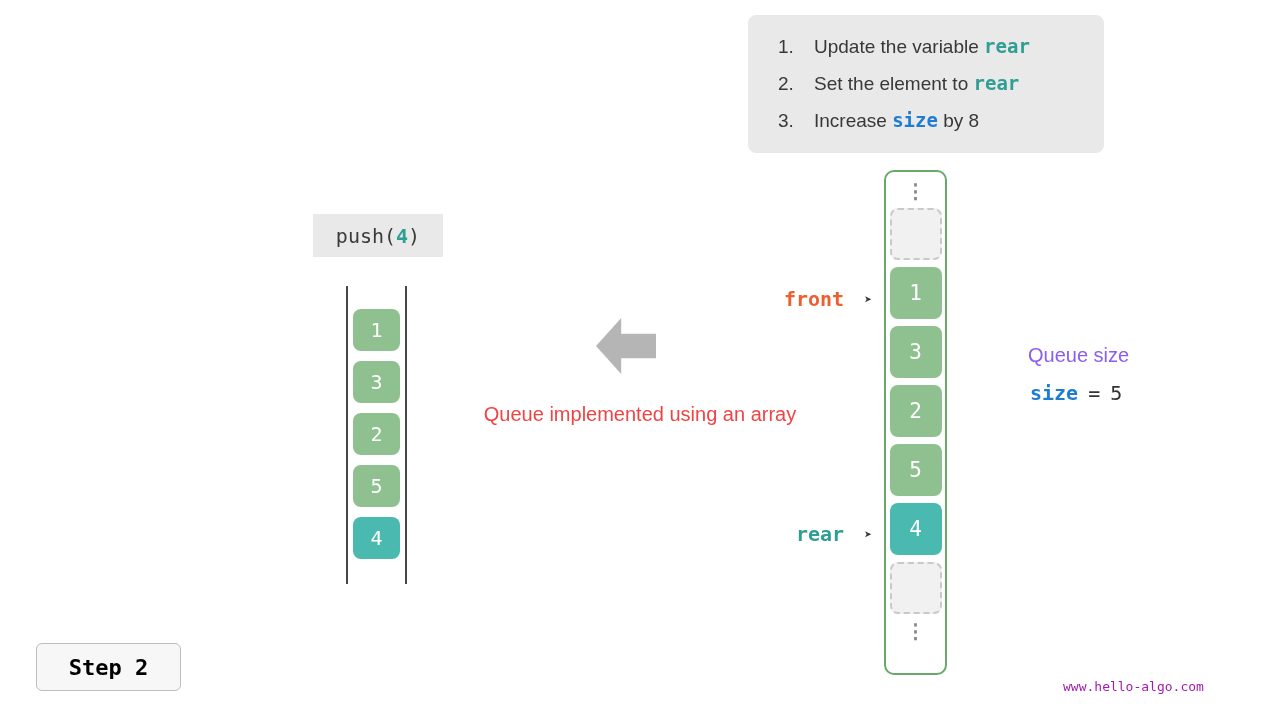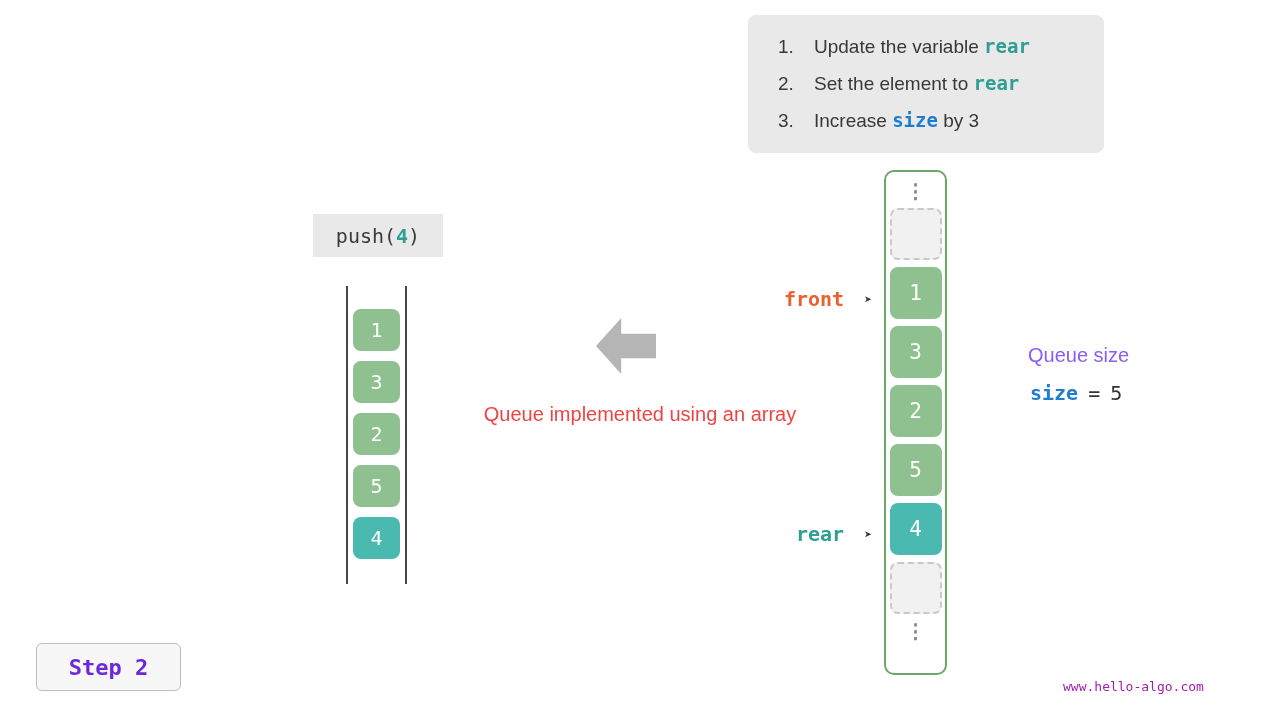--- a/index.html
+++ b/index.html
@@ -65,21 +65,21 @@
   .qsize-title { position: absolute; left: 1028px; top: 344px; font-size: 20px; color: #8b5cf6; }
   .qsize-line { position: absolute; left: 1030px; top: 381px;
     font-family: "DejaVu Sans Mono", monospace; font-size: 20px; color: #333333; }
   .qsize-var { color: #1f7dd0; font-weight: bold; }
   .qsize-eq { margin: 0 10px; }
 
   
   .step-box { position: absolute; left: 36px; top: 643px; width: 145px; height: 48px;
     background: #f7f7f7; border: 1px solid #bdbdbd; border-radius: 6px;
     display: flex; align-items: center; justify-content: center;
-    font-family: "DejaVu Sans Mono", monospace; font-weight: bold; font-size: 22px; color: #6d28d9; }
+    font-family: "DejaVu Sans Mono", monospace; font-weight: bold; font-size: 22px; color: #000000; }
 
   
   .watermark { position: absolute; left: 1063px; top: 679px;
     font-family: "DejaVu Sans Mono", monospace; font-size: 13px; color: #a21caf; }
 </style>
 </head>
 <body>
 
 <div class="canvas">
 
@@ -87,21 +87,21 @@
     <div class="instr-row">
       <span class="instr-num">1.</span>
       <span class="instr-text"><span>Update the variable </span><span class="code code-teal">rear</span><span></span></span>
     </div>
     <div class="instr-row">
       <span class="instr-num">2.</span>
       <span class="instr-text"><span>Set the element to </span><span class="code code-teal">rear</span><span></span></span>
     </div>
     <div class="instr-row">
       <span class="instr-num">3.</span>
-      <span class="instr-text"><span>Increase </span><span class="code code-blue">size</span><span> by 3</span></span>
+      <span class="instr-text"><span>Increase </span><span class="code code-blue">size</span><span> by 8</span></span>
     </div>
   </div>
 
   <div class="push-box">
     <span>push(</span>
       <span class="push-arg">4</span>
       <span>)</span>
   </div>
 
   <div class="stack">

